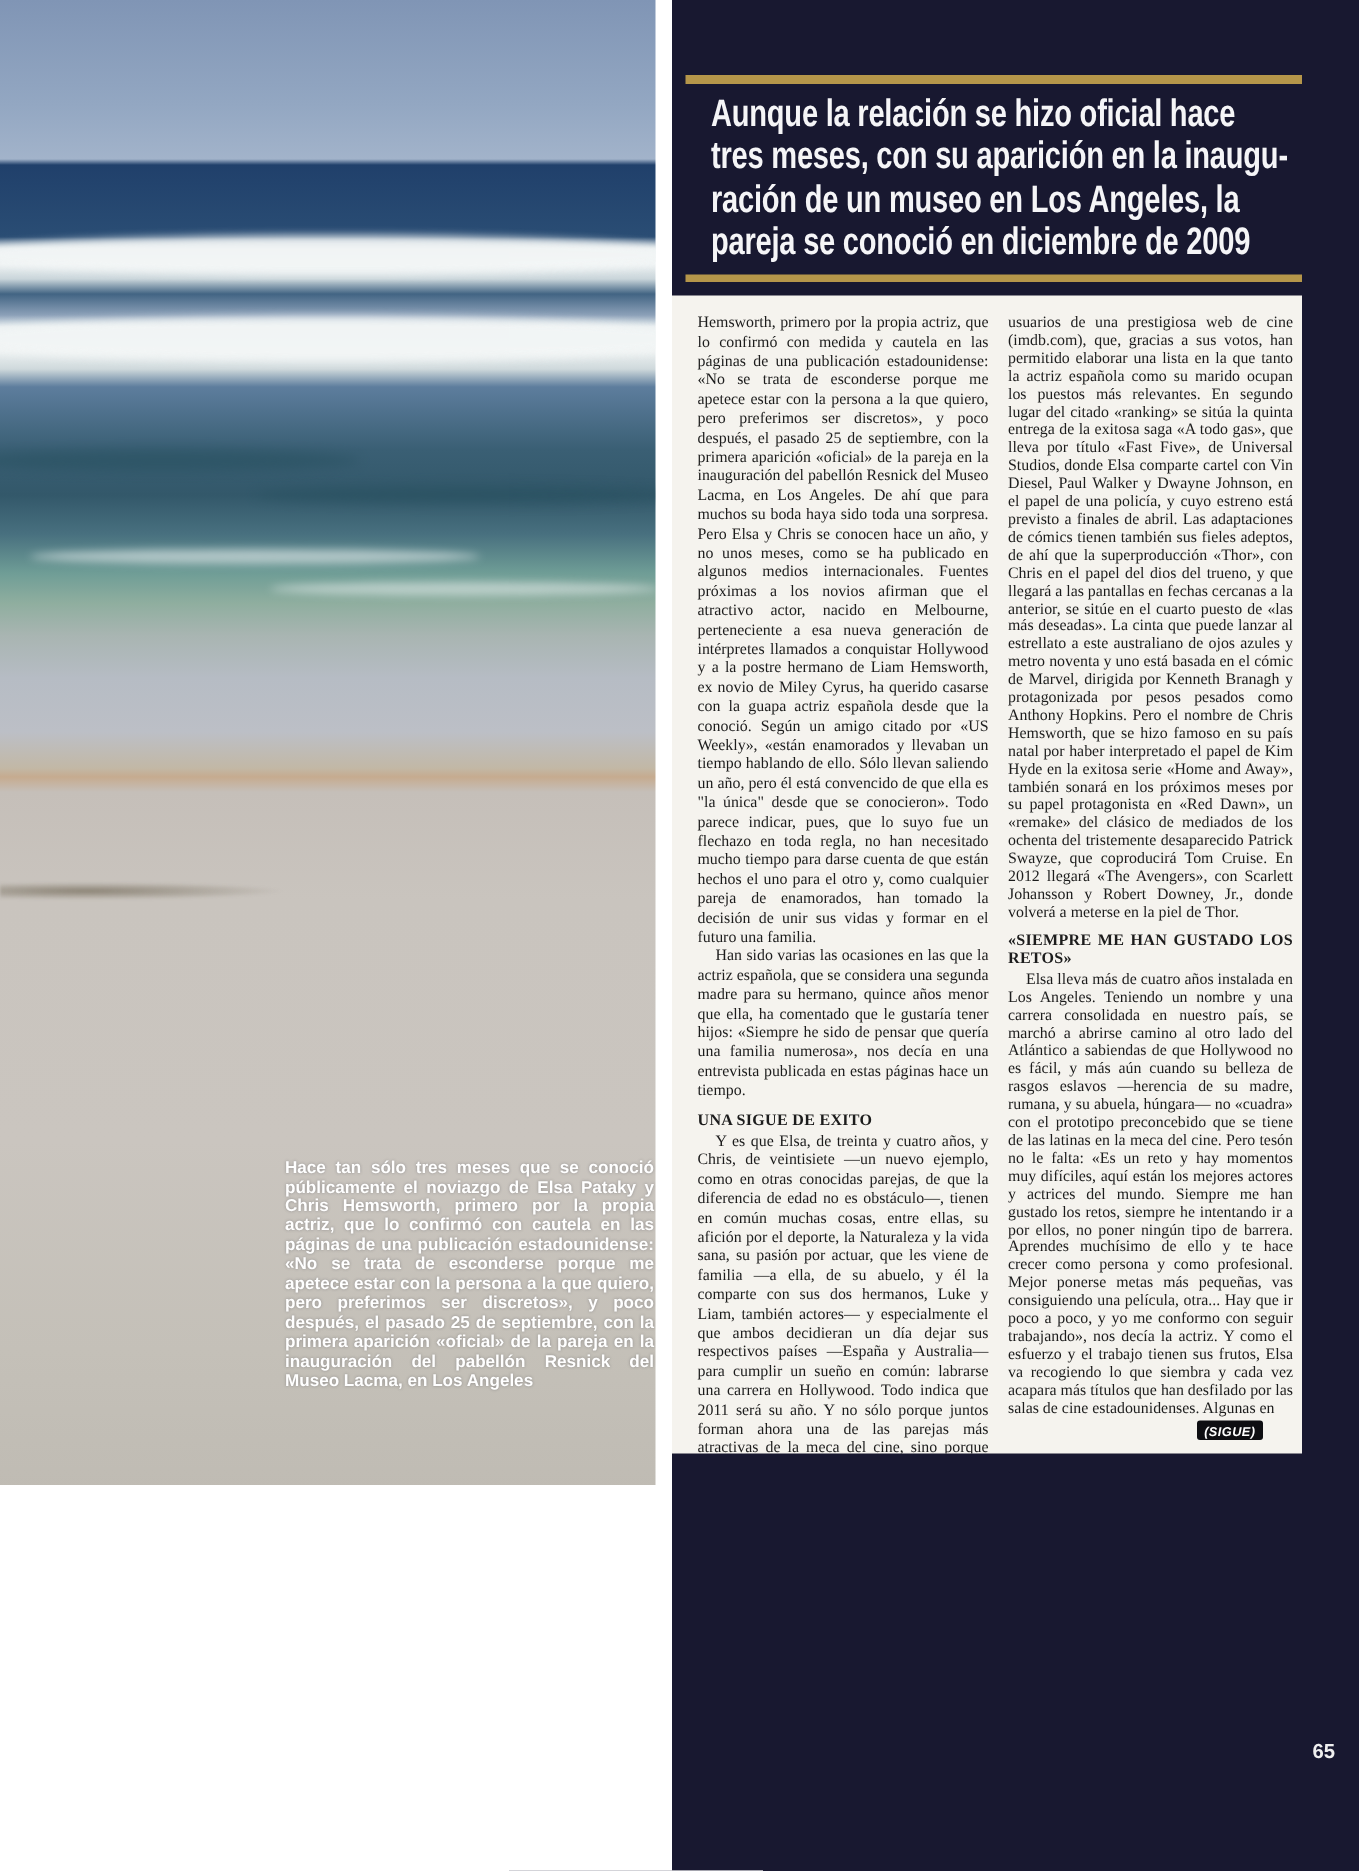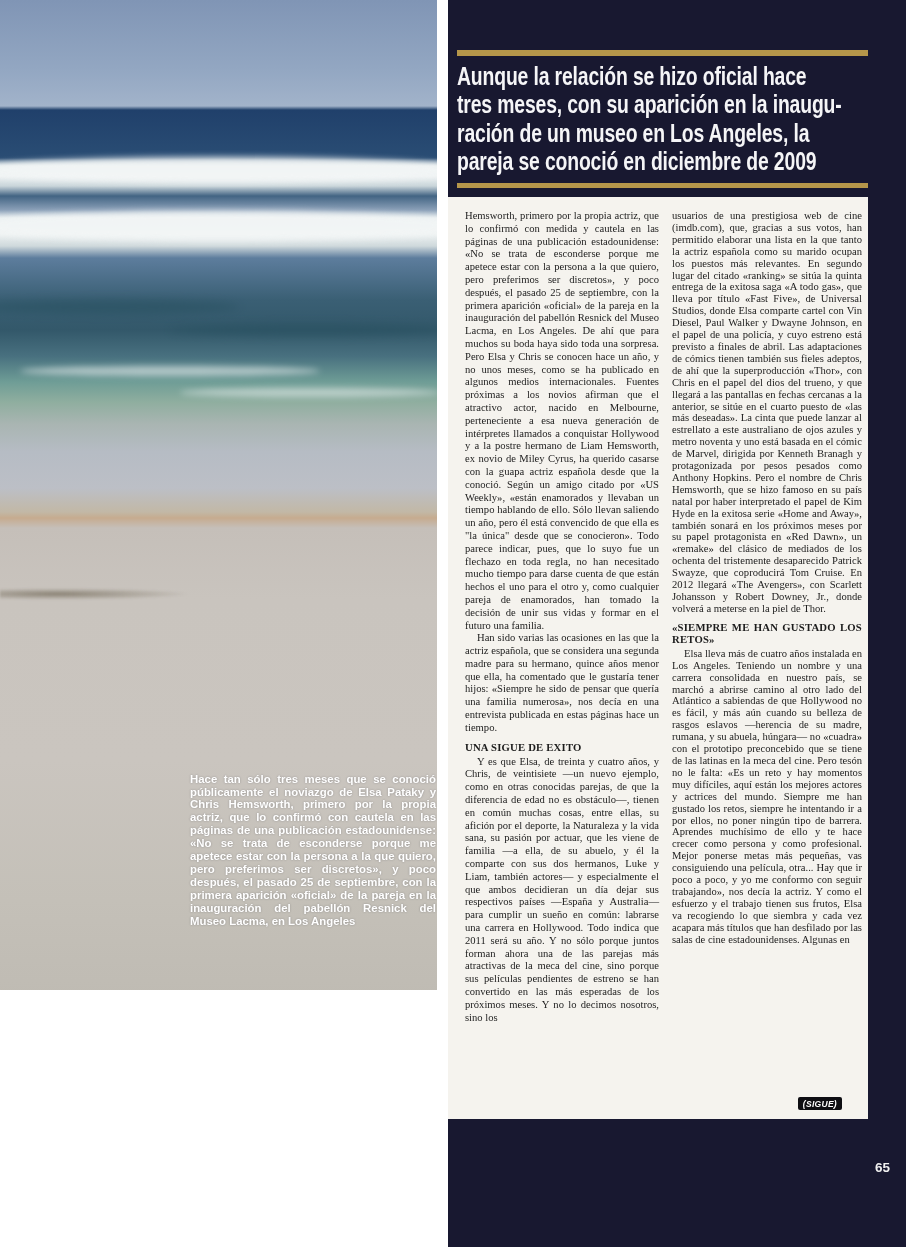--- a/index.html
+++ b/index.html
@@ -43,27 +43,27 @@
     color:#ffffff; font-weight:bold; font-size:11.4px; line-height:12.95px;
     text-align:justify; text-shadow:0 0 2px rgba(70,70,80,.45);
   }
 
   
   .panel { position:absolute; left:448px; top:0; width:458px; height:1247px; background:#181830; }
   .gold-rule { position:absolute; left:9px; width:411px; background:#b5964a; }
   .gold-rule.top { top:50px; height:6px; }
   .gold-rule.bottom { top:183px; height:5px; }
 
-  .headline { position:absolute; left:9px; top:62px; width:411px; height:120px; }
+  .headline { position:absolute; left:26px; top:62px; width:411px; height:120px; }
   .headline-inner { transform:scaleX(0.76); transform-origin:0 0; width:545px;
     color:#f5f5f7; font-weight:bold; font-size:25.5px; line-height:28.4px;
     letter-spacing:-0.2px; }
   .headline-inner div { white-space:nowrap; }
 
-  .textbox { position:absolute; left:0; top:197px; width:420px; height:922px;
+  .textbox { position:absolute; left:0; top:197px; width:420px; height:772px;
     background:#f5f3ee; padding:13px 6px 12px 17px; overflow:hidden; }
   .cols { display:flex; gap:13px; height:100%; }
   .col { font-family:"Liberation Serif", serif; color:#1c1c1c;
     font-size:10.6px; text-align:justify; }
   .col-1 { width:194px; line-height:12.8px; }
   .col-2 { width:190px; line-height:11.9px; }
   .col p.indent { text-indent:12px; }
   .col h3 { font-family:"Liberation Serif", serif; font-weight:bold;
     font-size:10.7px; line-height:12px; margin:6px 0 3px; letter-spacing:.2px; }
 

